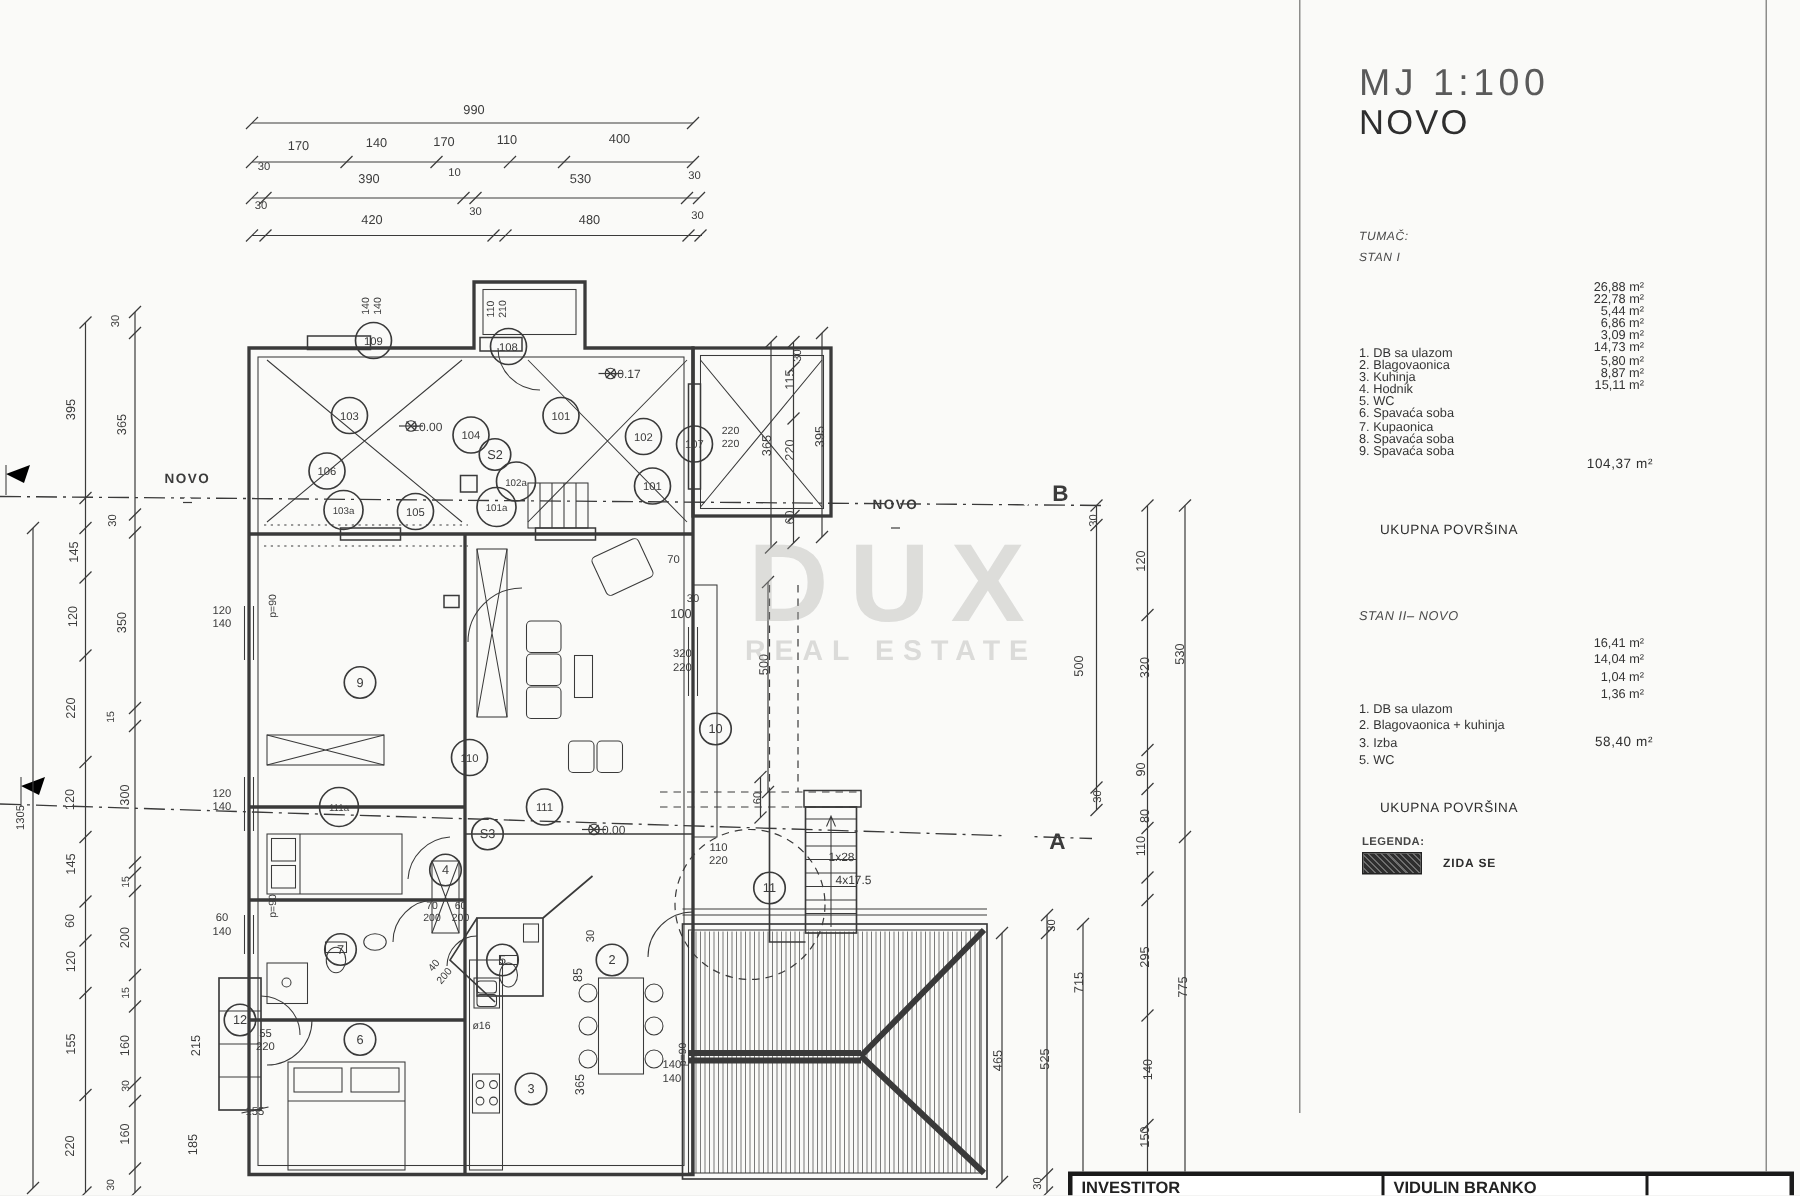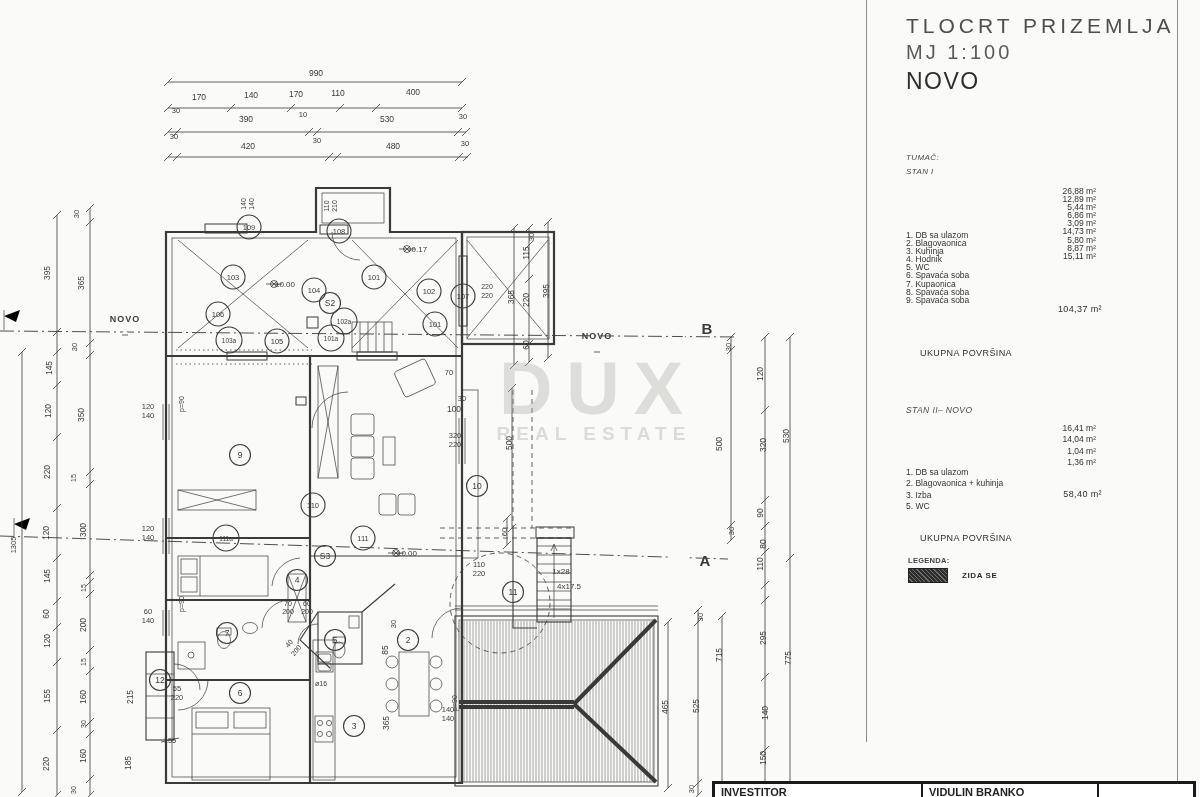--- a/index.html
+++ b/index.html
@@ -1,21 +1,21 @@
 <!DOCTYPE html>
 <html><head>
 <meta charset="utf-8">
 <style>
   html,body{margin:0;padding:0;background:#e9e9e7;}
   .sheet{position:relative;width:1200px;height:797px;background:#fafaf8;overflow:hidden;
          font-family:"Liberation Sans",sans-serif;color:#3a3a3a;}
   
   .vline{position:absolute;width:1px;background:#8d8d8b;}
   .title1{position:absolute;left:0;top:14px;font-size:21px;letter-spacing:4px;color:#4e4e4e;white-space:nowrap;}
-  .title2{position:absolute;left:0;top:41px;font-size:20px;letter-spacing:3px;color:#5a5a5a;}
+  .title2{position:absolute;left:0;top:41px;font-size:25px;letter-spacing:3px;color:#5a5a5a;}
   .title3{position:absolute;left:0;top:68px;font-size:23px;letter-spacing:1.5px;color:#2e2e2e;font-weight:500;}
   .h-small{position:absolute;font-size:8px;color:#4a4a4a;letter-spacing:.4px;font-style:italic;}
   .list{position:absolute;width:190px;}
   .li{position:relative;height:8.1px;font-size:8.5px;color:#333;white-space:nowrap;}
   .li.tall{height:11.3px;}
   .li-name{position:absolute;left:0;top:0;margin-top:44px;}
   .li-area{position:absolute;right:0;top:0;}
   .total{position:absolute;width:196px;font-size:9px;color:#2f2f2f;letter-spacing:.4px;}
   .total .li-name{left:14px;}
   .legend-label{position:absolute;left:908px;top:556px;font-size:7.5px;color:#444;font-weight:bold;letter-spacing:.3px;}
@@ -624,35 +624,34 @@
       </g>
     <g id="g-wm">
         <text x="598" y="414" class="wm" font-size="74" letter-spacing="14" fill="rgba(165,165,162,0.35)">DUX</text>
         <text x="594" y="440" class="wm" font-size="19" letter-spacing="6" fill="rgba(172,172,170,0.4)">REAL ESTATE</text>
       </g>
   </svg>
 
   <div class="vline" style="left:866px;top:0;height:742px"></div>
   <div class="vline" style="left:1177px;top:0;height:781px"></div>
 
-  <div class="title1" style="left:906px">TLOCRT PRIZEMLJA</div>
   <div class="title2" style="left:906px">MJ 1:100</div>
   <div class="title3" style="left:906px">NOVO</div>
 
   <div class="h-small" style="left:906px;top:153px">TUMAČ:</div>
   <div class="h-small" style="left:906px;top:167px">STAN I</div>
 
   <div class="list" id="stan1-items" style="left:906px;top:186px">
       <div class="li">
         <span class="li-name">1.  DB sa ulazom</span>
         <span class="li-area">26,88 m²</span>
       </div>
       <div class="li">
         <span class="li-name">2.  Blagovaonica</span>
-        <span class="li-area">12,89 m²</span>
+        <span class="li-area">22,78 m²</span>
       </div>
       <div class="li">
         <span class="li-name">3.  Kuhinja</span>
         <span class="li-area">5,44 m²</span>
       </div>
       <div class="li">
         <span class="li-name">4.  Hodnik</span>
         <span class="li-area">6,86 m²</span>
       </div>
       <div class="li">

